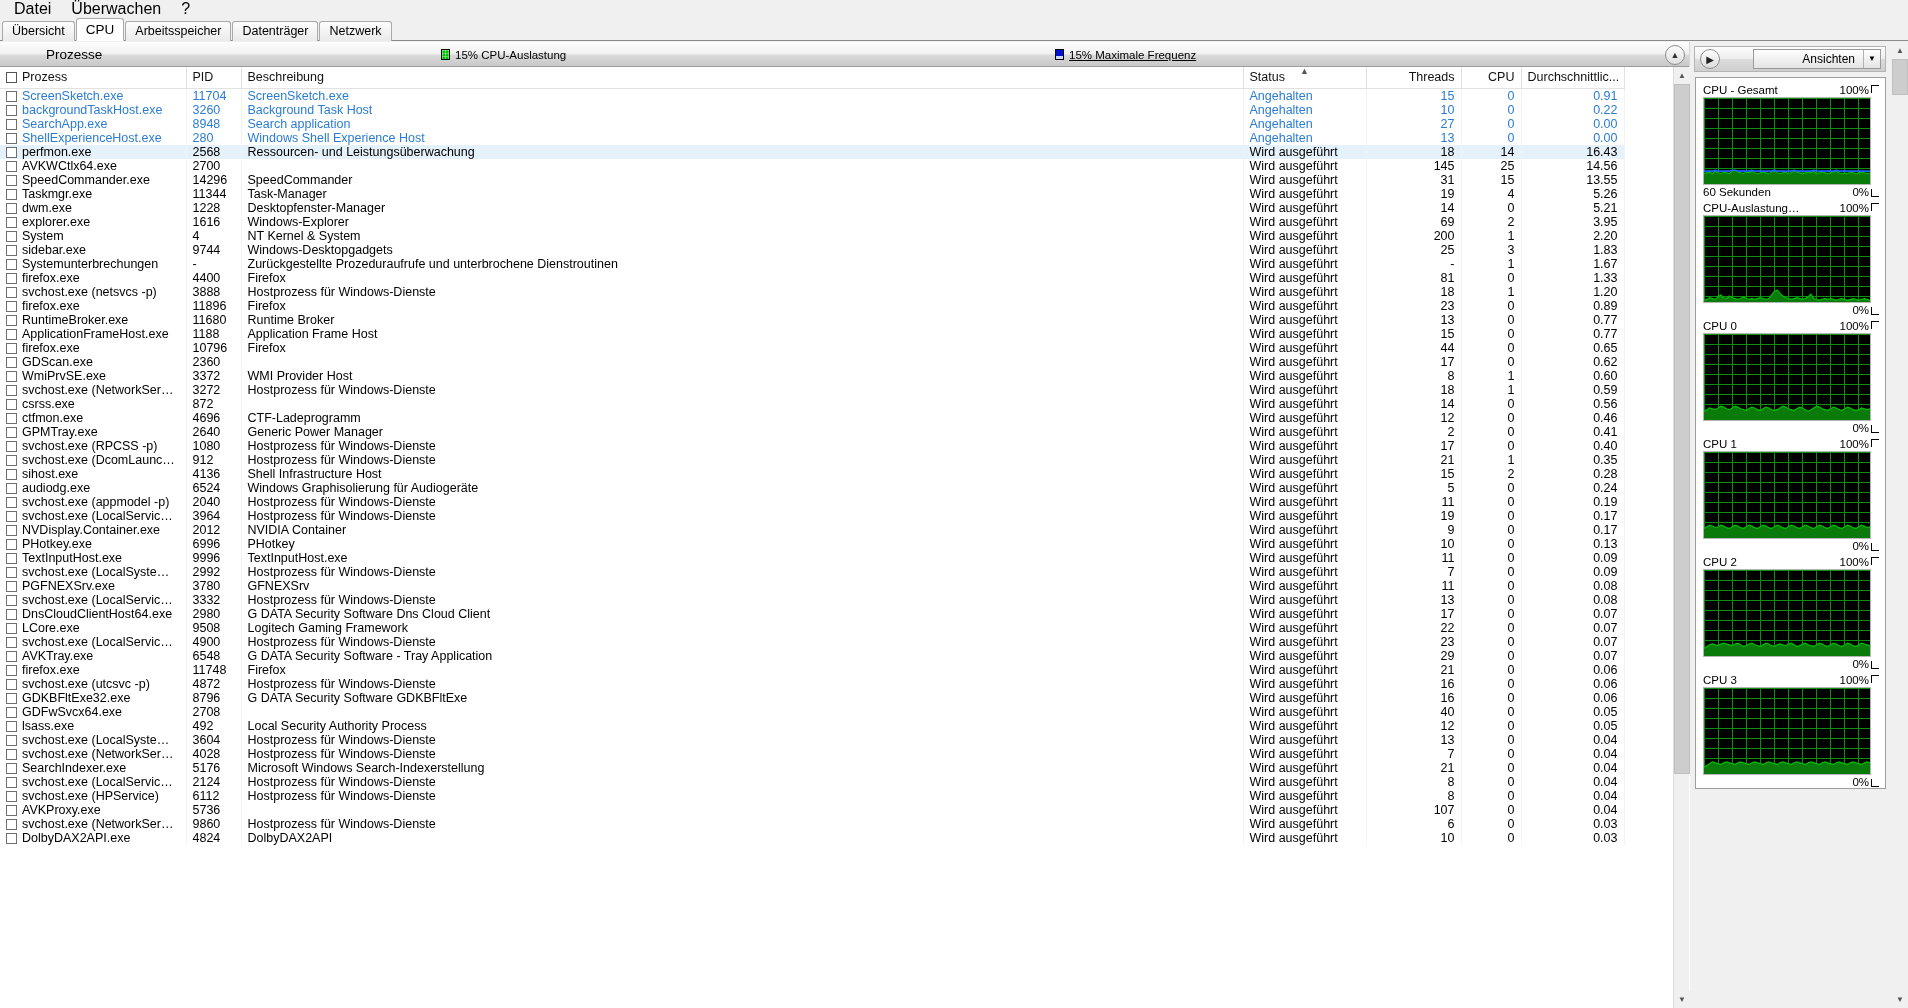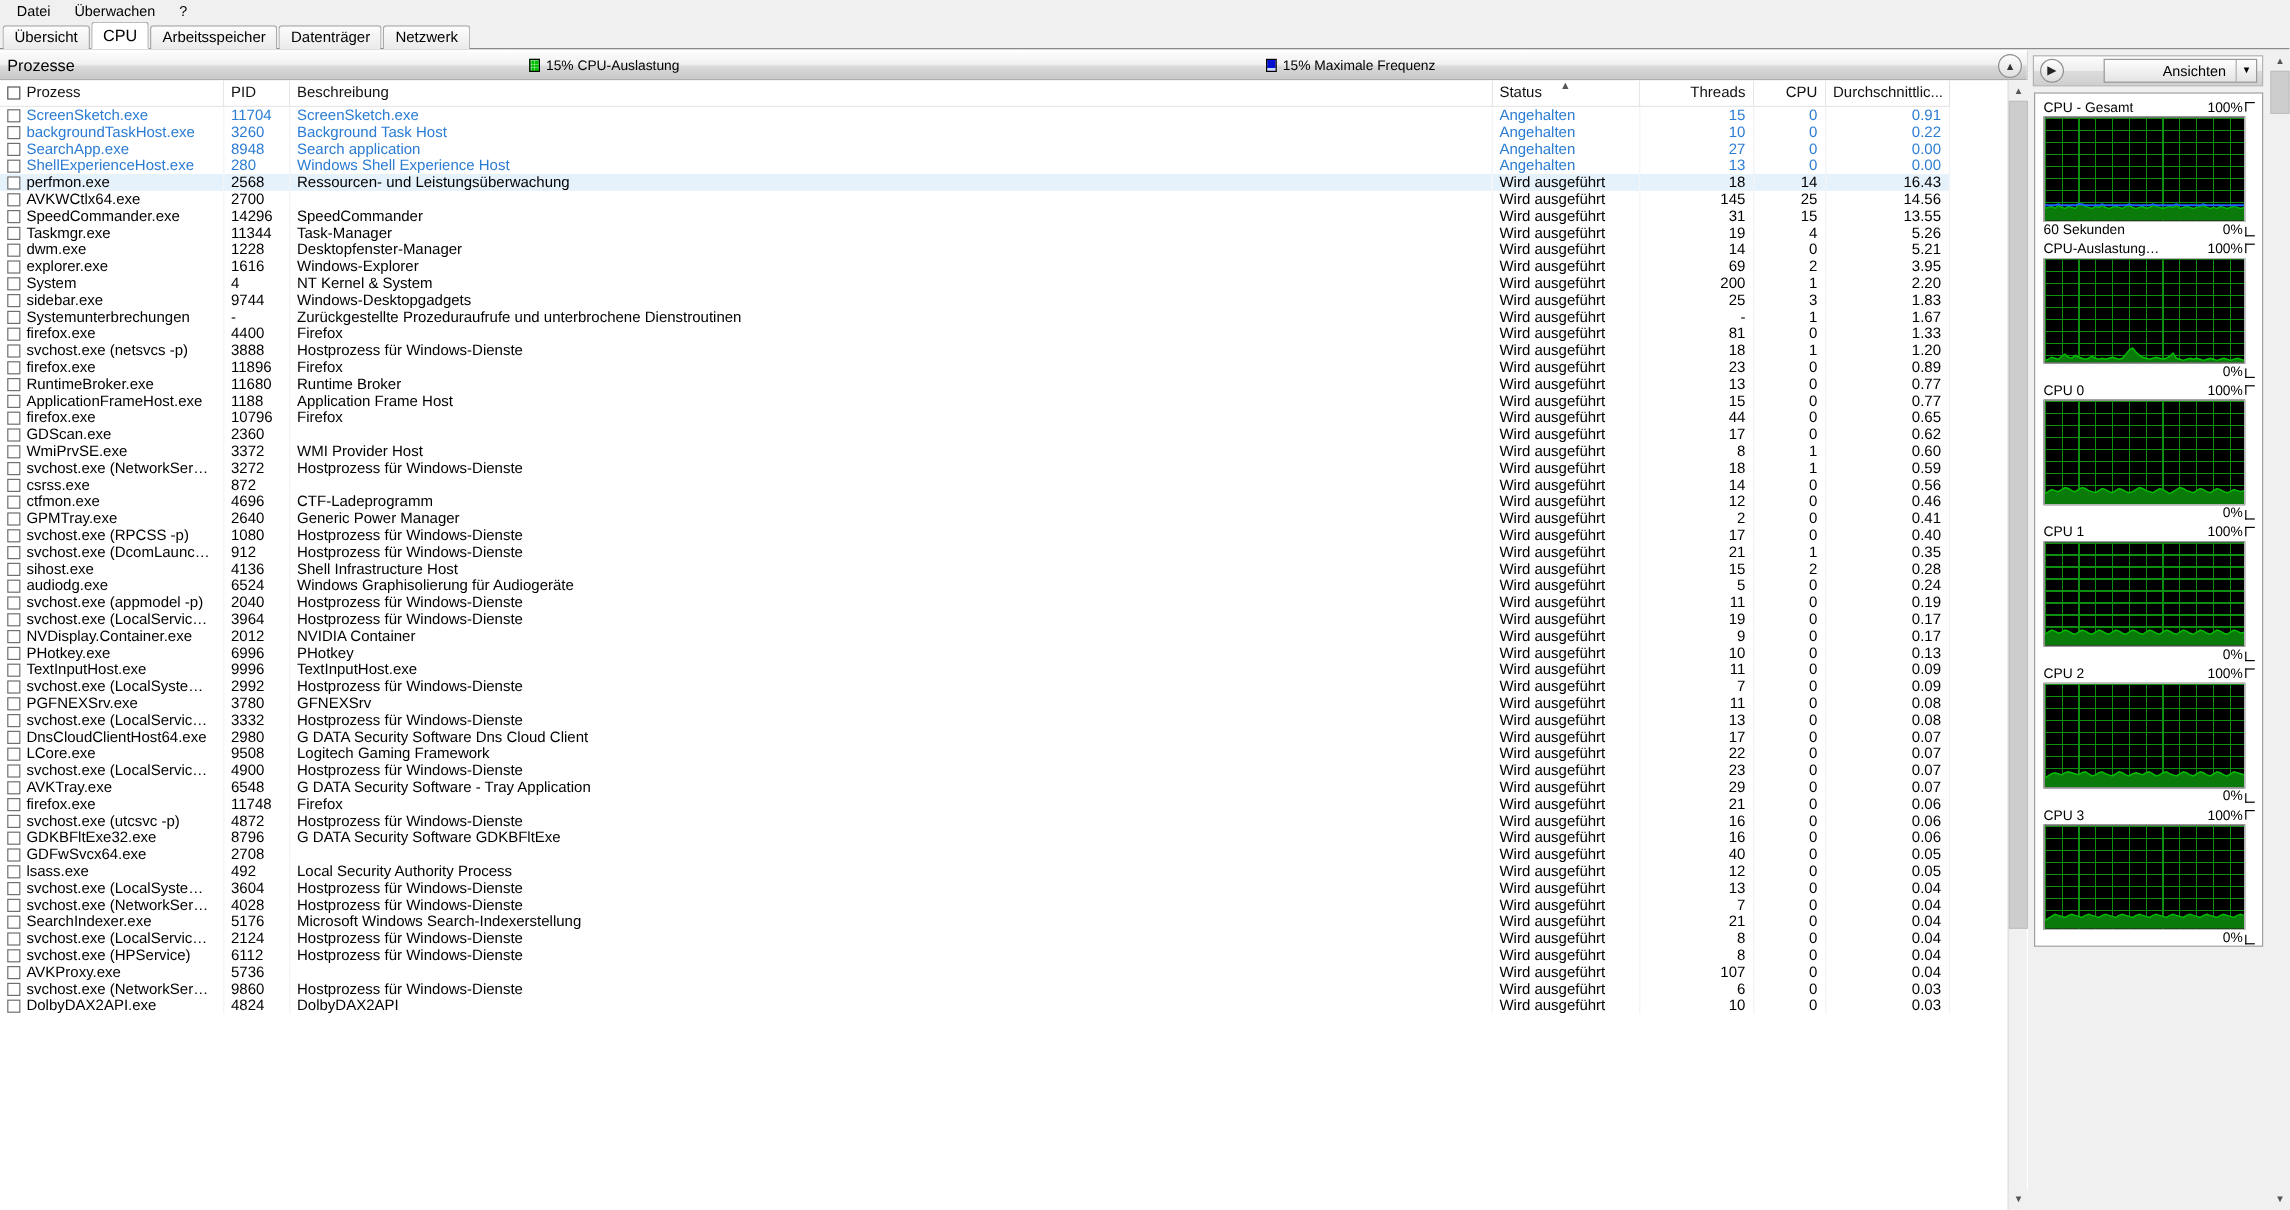--- a/index.html
+++ b/index.html
@@ -15,21 +15,21 @@
   }
   * { box-sizing: border-box; }
 
   
   #menubar {
     height: 18px;
     background: #f0f0f0;
     display: flex;
     align-items: flex-start;
     padding-left: 4px;
-    font-size: 12px;
+    font-size: 16px;
     overflow: hidden;
   }
   #menubar .menu-item {
     padding: 0 10px;
     line-height: 18px;
     white-space: nowrap;
     cursor: default;
   }
 
   
@@ -88,31 +88,32 @@
   
   #proc-bar {
     height: 25px;
     background: linear-gradient(#fcfcfc 0%, #f1f1f1 45%, #d9d9d9 55%, #c8c8c8 100%);
     border-top: 1px solid #ffffff;
     border-bottom: 1px solid #9d9d9d;
     display: flex;
     align-items: center;
     position: relative;
     font-size: 13px;
+    padding-left: 40px;
   }
   #proc-bar .bar-title { padding-left: 6px; font-size: 13.5px; }
   #proc-bar .bar-stat {
     position: absolute;
     display: flex;
     align-items: center;
     font-size: 11.5px;
     white-space: nowrap;
   }
   #proc-bar .bar-stat.s1 { left: 441px; }
-  #proc-bar .bar-stat.s2 { left: 1055px; }
+  #proc-bar .bar-stat.s2 { left: 1055px; text-decoration: underline; }
   .swatch {
     width: 9px; height: 11px;
     margin-right: 5px;
     border: 1px solid #000;
     display: inline-block;
   }
   .swatch.green {
     background:
       repeating-linear-gradient(to right, rgba(255,255,255,.35) 0 1px, transparent 1px 3px),
       repeating-linear-gradient(to bottom, rgba(255,255,255,.35) 0 1px, transparent 1px 3px),

